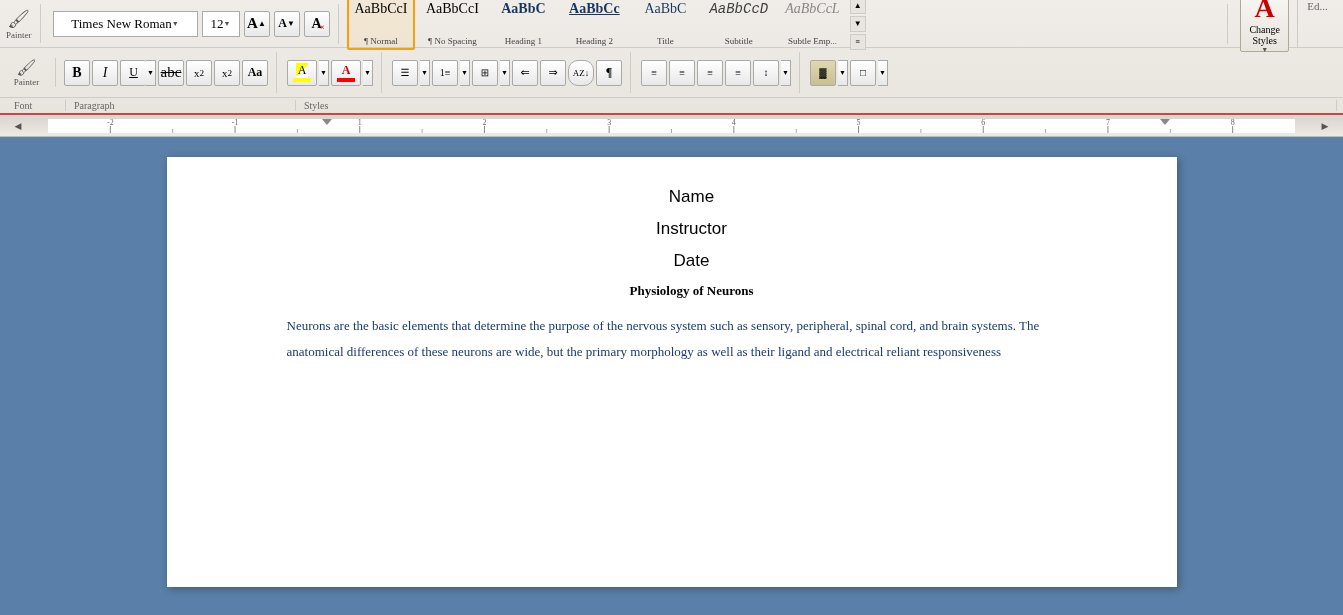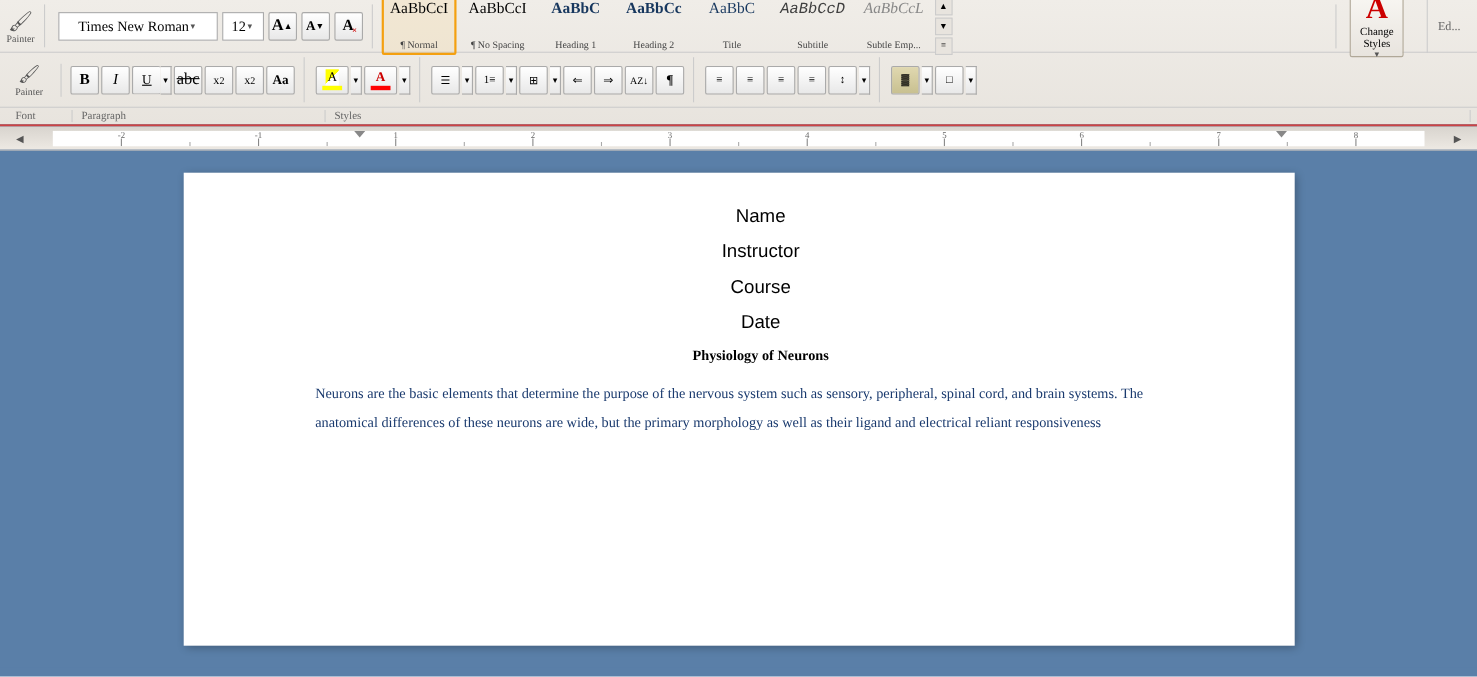--- a/index.html
+++ b/index.html
@@ -152,21 +152,21 @@
       line-height: 1.2;
     }
     .style-item .style-label {
       font-size: 9px;
       color: #444;
       margin-top: 18px;
     }
     .style-normal { font-size: 13px; }
     .style-nospace { font-size: 13px; }
     .style-h1 { font-size: 16px; font-weight: bold; color: #17375e; }
-    .style-h2 { font-size: 14px; font-weight: bold; color: #17375e; }
+    .style-h2 { font-size: 14px; font-weight: bold; color: #17375e; text-decoration: underline; }
     .style-title { font-size: 16px; color: #17375e; }
     .style-subtitle { font-size: 13px; color: #404040; font-style: italic; font-family: Liberation Mono, monospace; }
     .style-subtle { font-size: 12px; color: #888; font-style: italic; }
 
     
     .styles-scroll {
       display: flex;
       flex-direction: column;
       gap: 2px;
     }
@@ -379,21 +379,21 @@
     </div>
 
     <div class="sep"></div>
 
     <div class="change-styles-btn">
       <span class="big-a">A</span>
       <span style="font-size:10px;margin-top:2px;text-align:center;">Change<br>Styles</span>
       <span class="dd-arrow">▼</span>
     </div>
 
-    <div style="width:40px;height:48px;display:flex;align-items:center;justify-content:center;font-size:11px;color:#666;border-left:1px solid #ccc;margin-left:17px;">
+    <div style="width:40px;height:48px;display:flex;justify-content:center;font-size:11px;color:#666;border-left:1px solid #ccc;margin-left:4px;">
       <span>Ed...</span>
     </div>
   </div>
 
   <div class="ribbon-bottom">
 
     <div style="width:50px;display:flex;flex-direction:column;align-items:center;padding-right:8px;border-right:1px solid #ccc;margin-right:6px;font-size:9px;color:#555;">
       <span style="font-size:16px;">🖌</span>
       <span>Painter</span>
     </div>
@@ -426,21 +426,21 @@
 
     <div class="ribbon-group">
       <div class="rb-btn" style="font-size:10px;">☰</div>
       <div class="underline-arrow">▼</div>
       <div class="rb-btn" style="font-size:10px;">1≡</div>
       <div class="underline-arrow">▼</div>
       <div class="rb-btn" style="font-size:10px;">⊞</div>
       <div class="underline-arrow">▼</div>
       <div class="rb-btn" style="font-size:11px;">⇐</div>
       <div class="rb-btn" style="font-size:11px;">⇒</div>
-      <div class="rb-btn" style="font-size:9px;">AZ↓</div>
+      <div class="rb-btn" style="font-size:9px;border-radius:10px;">AZ↓</div>
       <div class="rb-btn" style="font-size:12px;font-weight:bold;">¶</div>
     </div>
 
     <div class="ribbon-group">
       <div class="rb-btn" style="font-size:10px;">≡</div>
       <div class="rb-btn" style="font-size:10px;">≡</div>
       <div class="rb-btn" style="font-size:10px;">≡</div>
       <div class="rb-btn" style="font-size:10px;">≡</div>
       <div class="rb-btn" style="font-size:10px;">↕</div>
       <div class="underline-arrow">▼</div>
@@ -513,23 +513,20 @@
   <div class="page">
 
 
     <div class="doc-line">
       <span>Name</span>
     </div>
     <div class="doc-line">
       <span>Instructor</span>
     </div>
     <div class="doc-line">
-      <span>Course</span>
-    </div>
-    <div class="doc-line">
       <span>Date</span>
     </div>
 
     <div class="doc-title">
       <span>Physiology of Neurons</span>
     </div>
 
     <div class="doc-body">
       <span>Neurons are the basic elements that determine the purpose of the nervous system such as sensory, peripheral, spinal cord, and brain systems. The anatomical differences of these neurons are wide, but the primary morphology as well as their ligand and electrical reliant responsiveness</span>
     </div>

